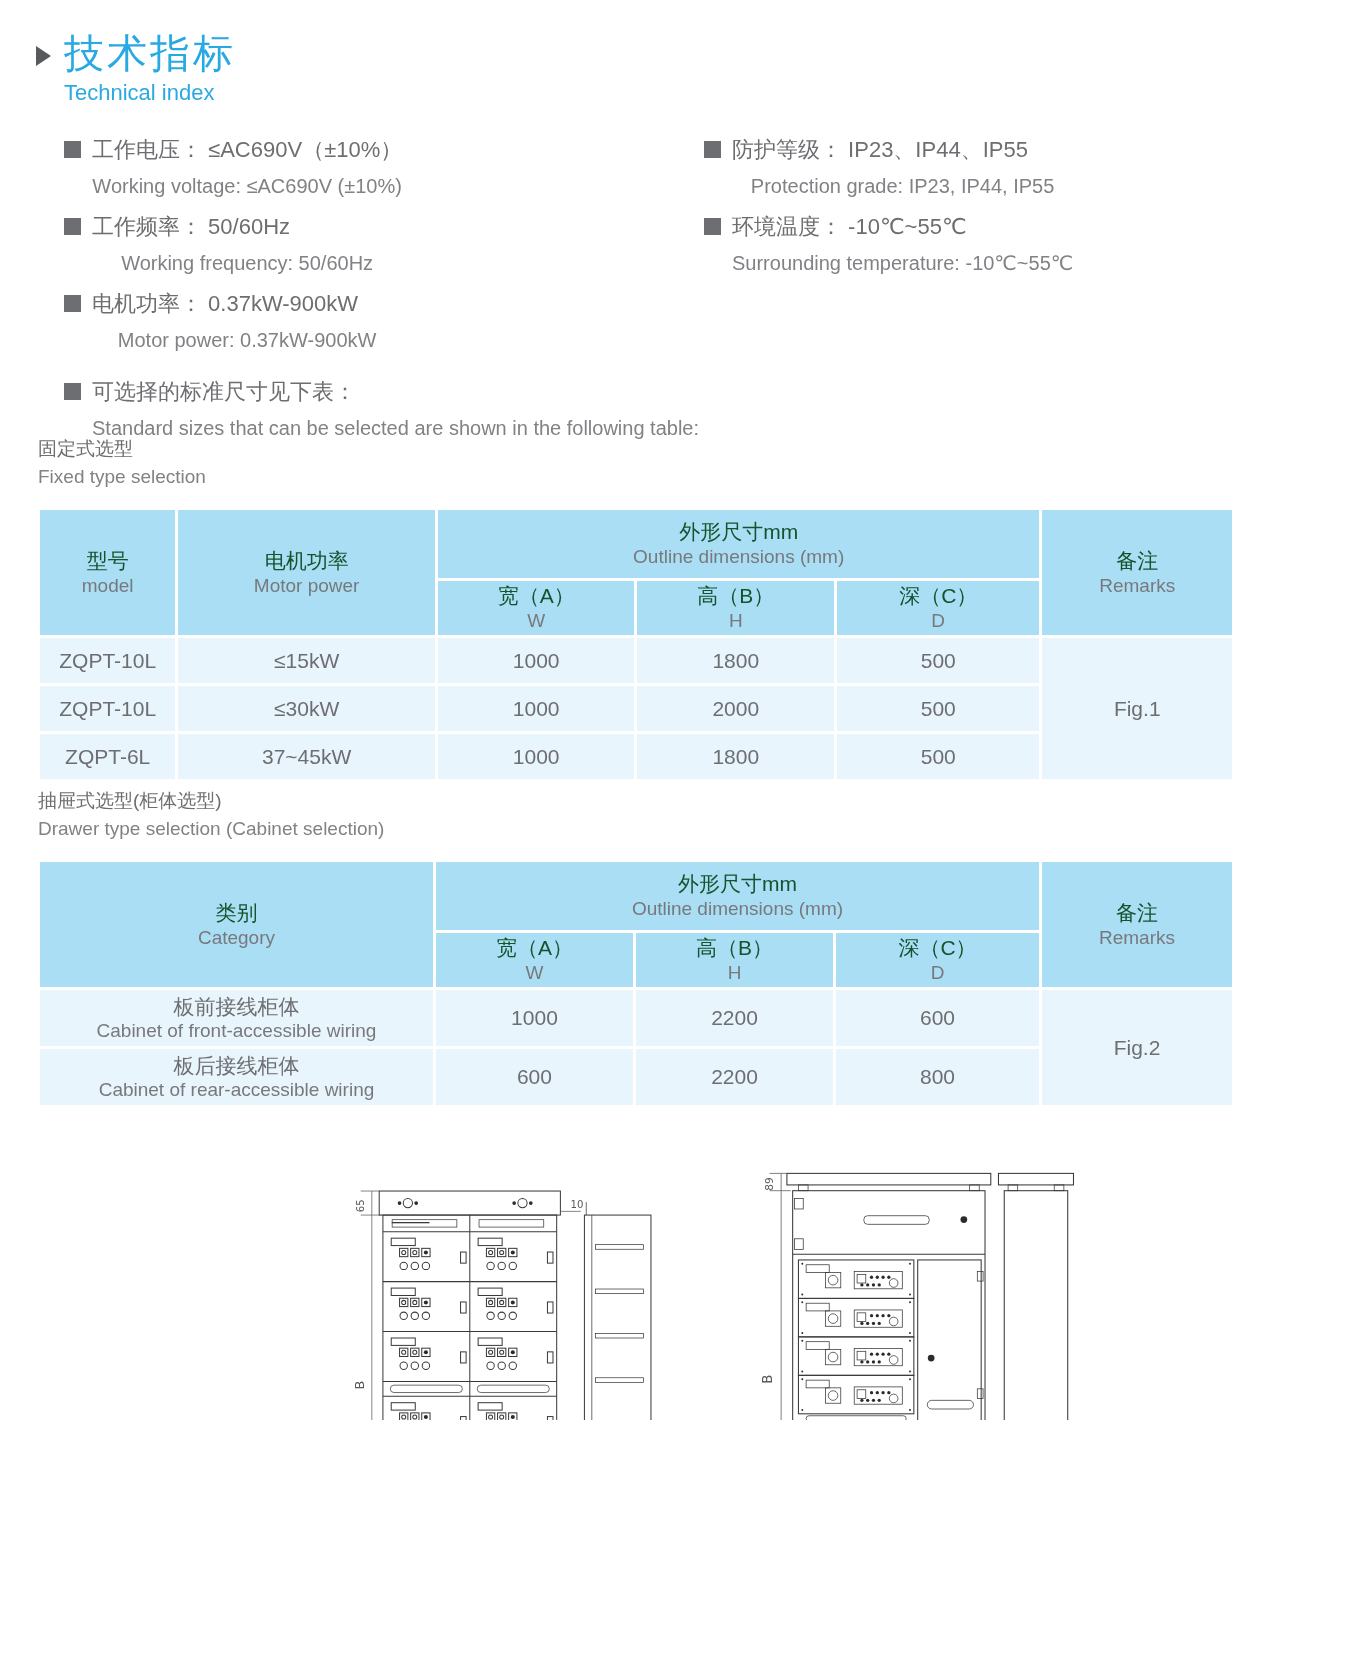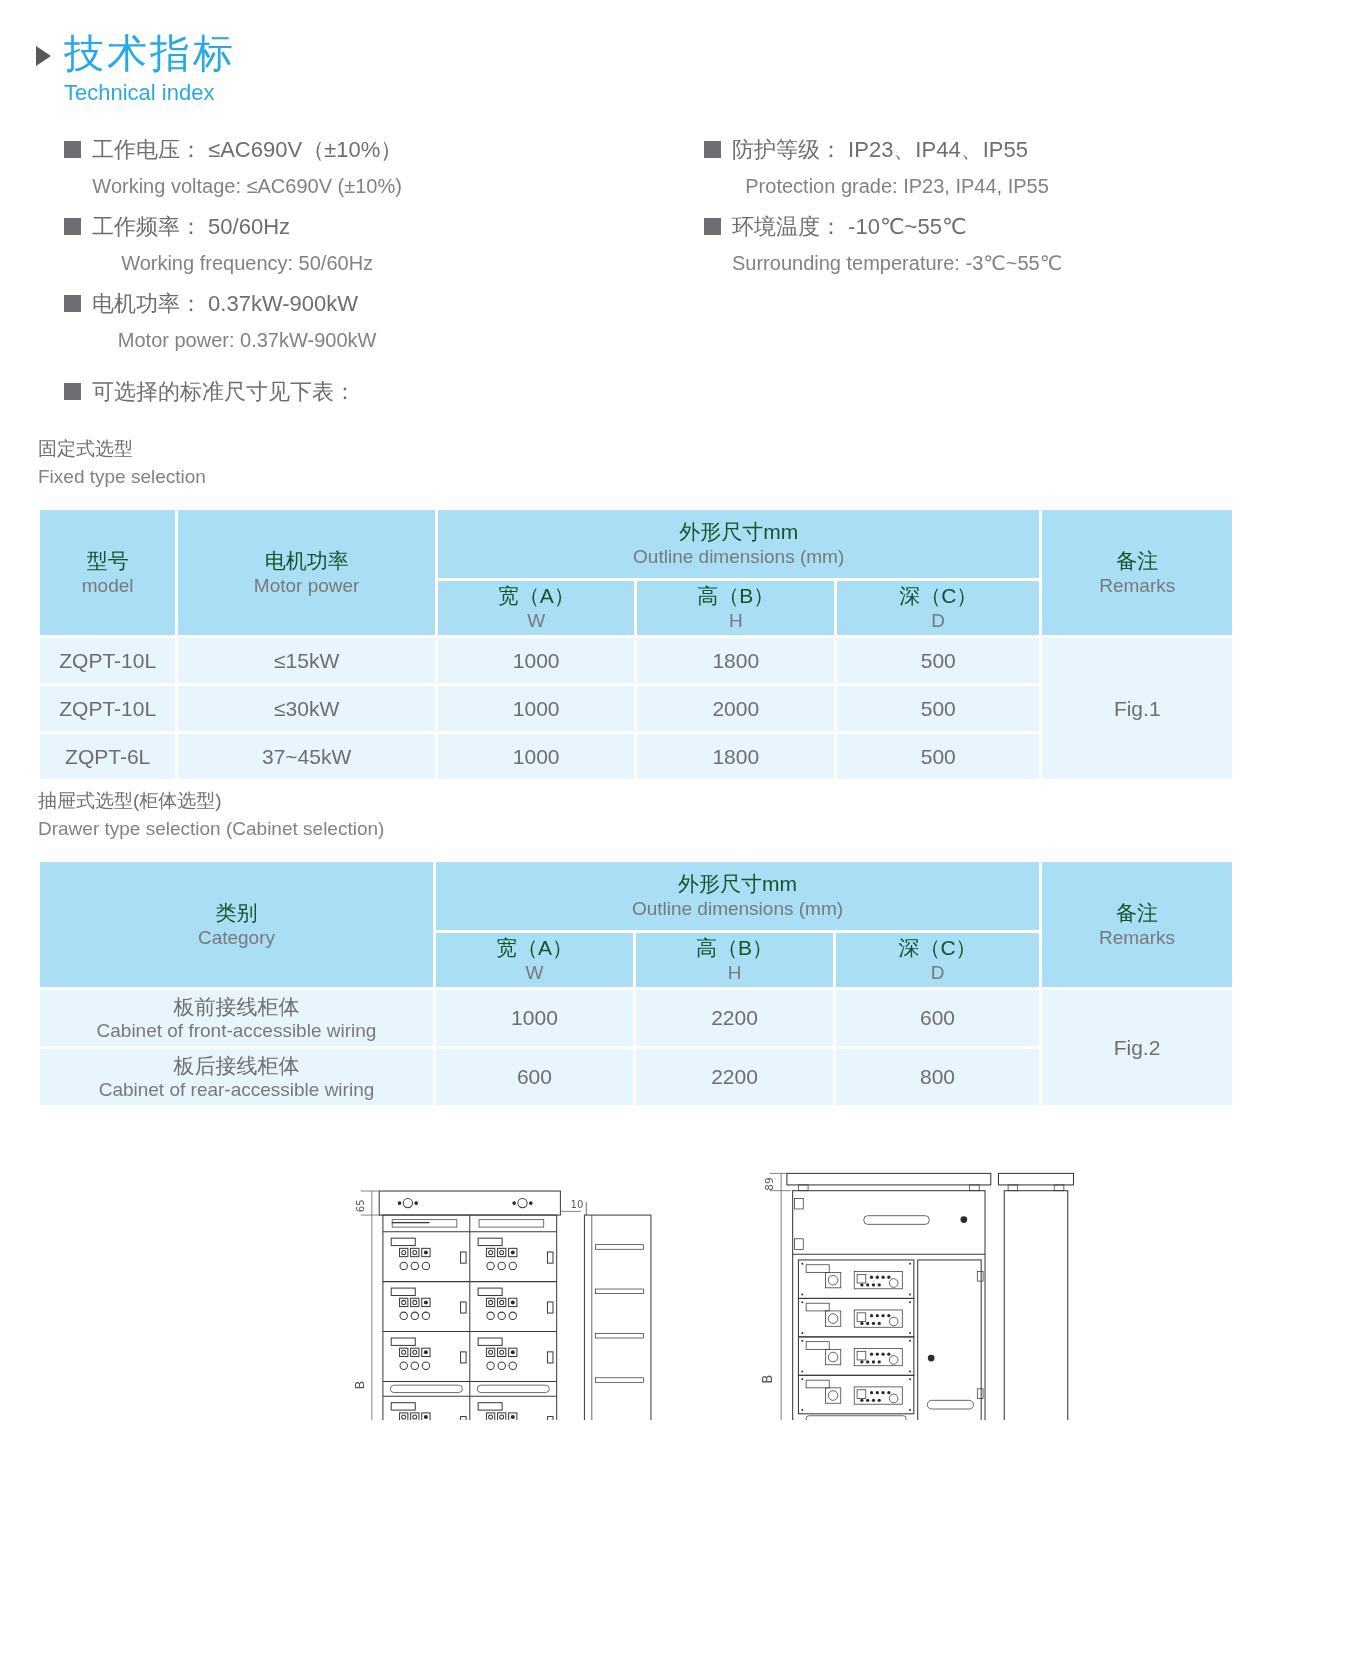--- a/index.html
+++ b/index.html
@@ -92,29 +92,30 @@
           <span class="bullet"></span>
           <span>防护等级： IP23、IP44、IP55</span>
         </div>
       <div class="spec-en">Protection grade: IP23, IP44, IP55</div>
     </div>
     <div class="spec">
       <div class="spec-zh">
           <span class="bullet"></span>
           <span>环境温度： -10℃~55℃</span>
         </div>
-      <div class="spec-en">Surrounding temperature: -3℃~55℃</div>
+      <div class="spec-en">Surrounding temperature: -10℃~55℃</div>
     </div>
   </div>
 
   <div class="intro">
     <div class="spec-zh">
         <span class="bullet"></span>
         <span>可选择的标准尺寸见下表：</span>
       </div>
+    <div class="spec-en">Standard sizes that can be selected are shown in the following table:</div>
   </div>
 
   <div class="tlabel" style="top:438px;">
     <div class="tl-zh">固定式选型</div>
     <div class="tl-en">Fixed type selection</div>
   </div>
 
   <table class="spec-table t1">
     <colgroup>
         <col style="width:11.5%">

